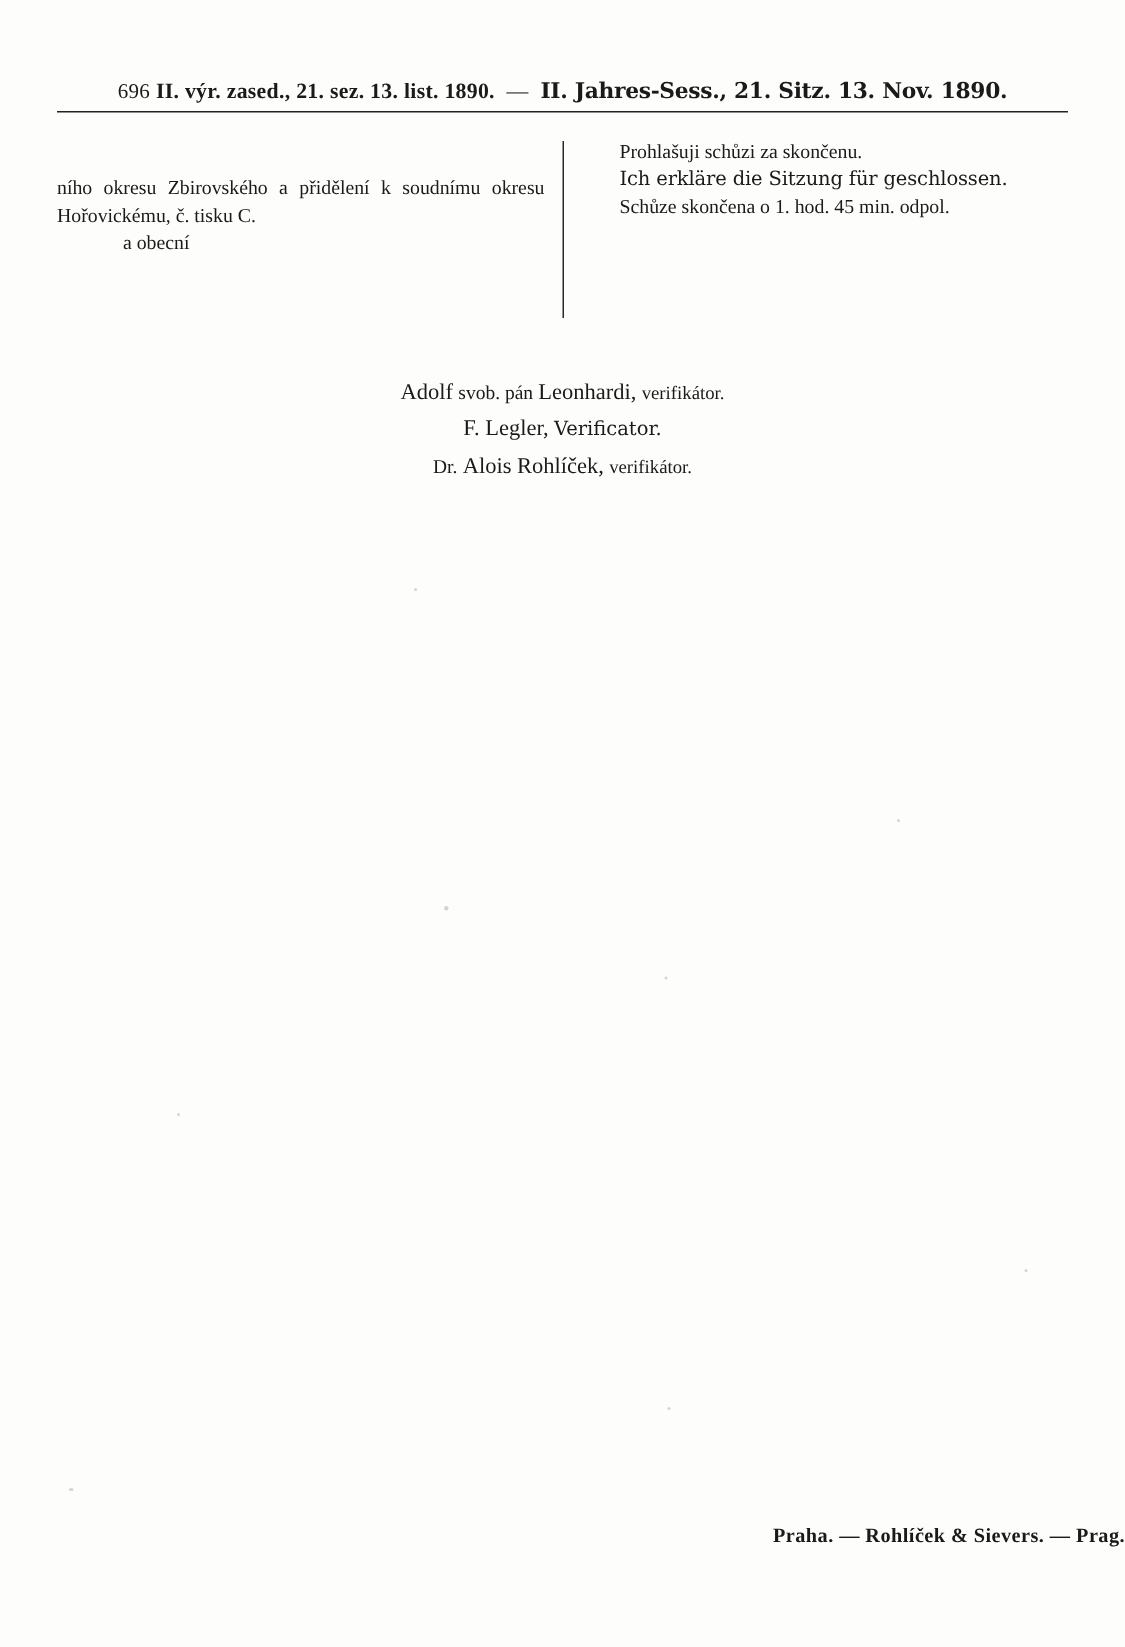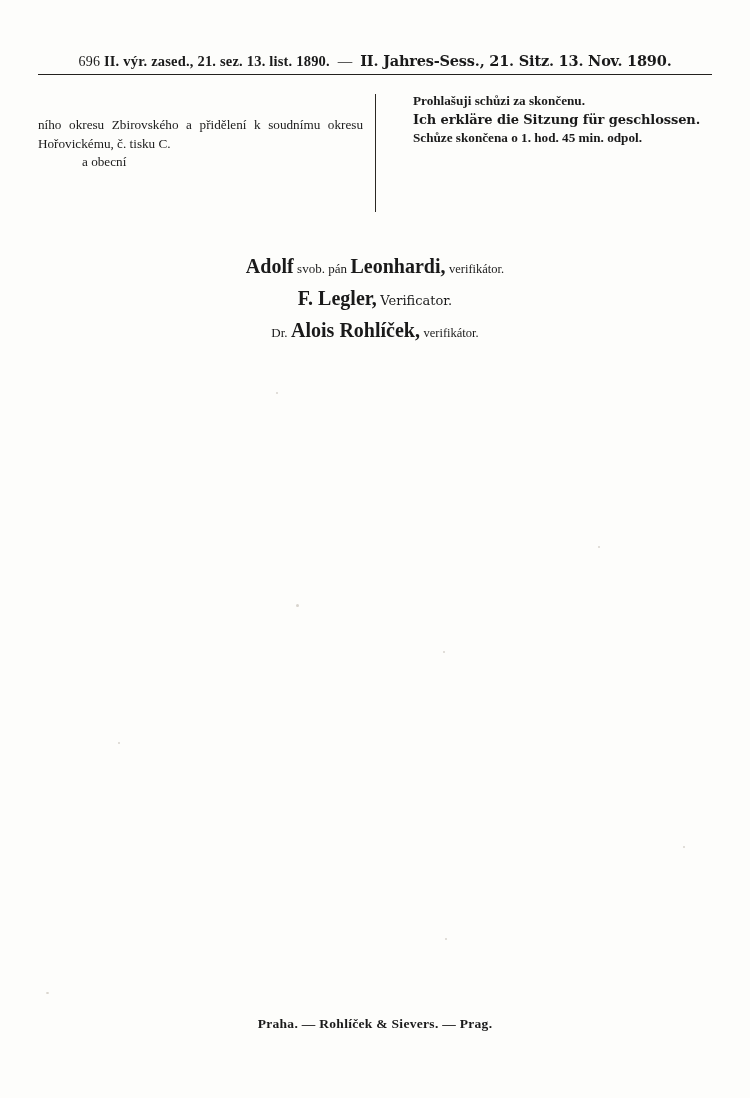--- a/index.html
+++ b/index.html
@@ -62,21 +62,21 @@
     height: 130px;
   }
   .col {
     position: absolute;
     top: 0;
     width: 325px;
     font-size: 13.2px;
     line-height: 1.42;
   }
   .col-left  { left: 0; text-align: justify; margin-top: 24px; }
-  .col-right { left: 349px; text-align: justify; font-weight: bold; }
+  .col-right { left: 349px; text-align: justify; }
   .col-rule {
     position: absolute;
     left: 337px;
     top: 2px;
     width: 1px;
     height: 118px;
     background: #2b2823;
   }
   .col p {
     margin: 0;
@@ -102,22 +102,22 @@
     left: 0;
     width: 750px;
     text-align: center;
     font-size: 14px;
     line-height: 1.6;
   }
   .sig-line {
     white-space: nowrap;
   }
   .sig-name {
-    font-weight: bold;
-    font-size: 20px;
+    font-weight: normal;
+    font-size: 15px;
   }
   .sig-small {
     font-size: 13px;
   }
   .sig-role {
     font-size: 12.5px;
   }
   .sig-role-de {
     font-family: "DejaVu Serif", serif;
     font-size: 13px;
@@ -130,21 +130,21 @@
     border-radius: 50%;
     opacity: .55;
   }
 
   
   .imprint {
     position: absolute;
     top: 1016px;
     left: 0;
     width: 750px;
-    text-align: center;
+    text-align: right;
     font-size: 13.5px;
     font-weight: bold;
     letter-spacing: 0.3px;
   }
 </style>
 </head>
 <body>
 
 <div class="page">
 

